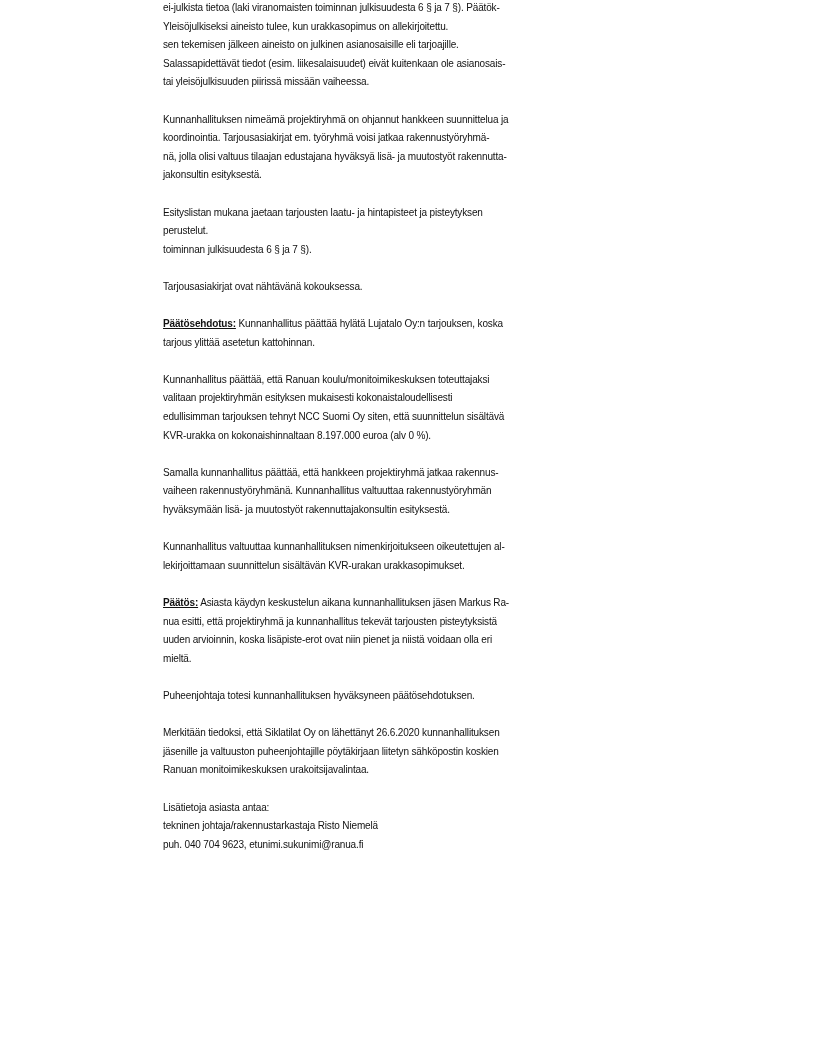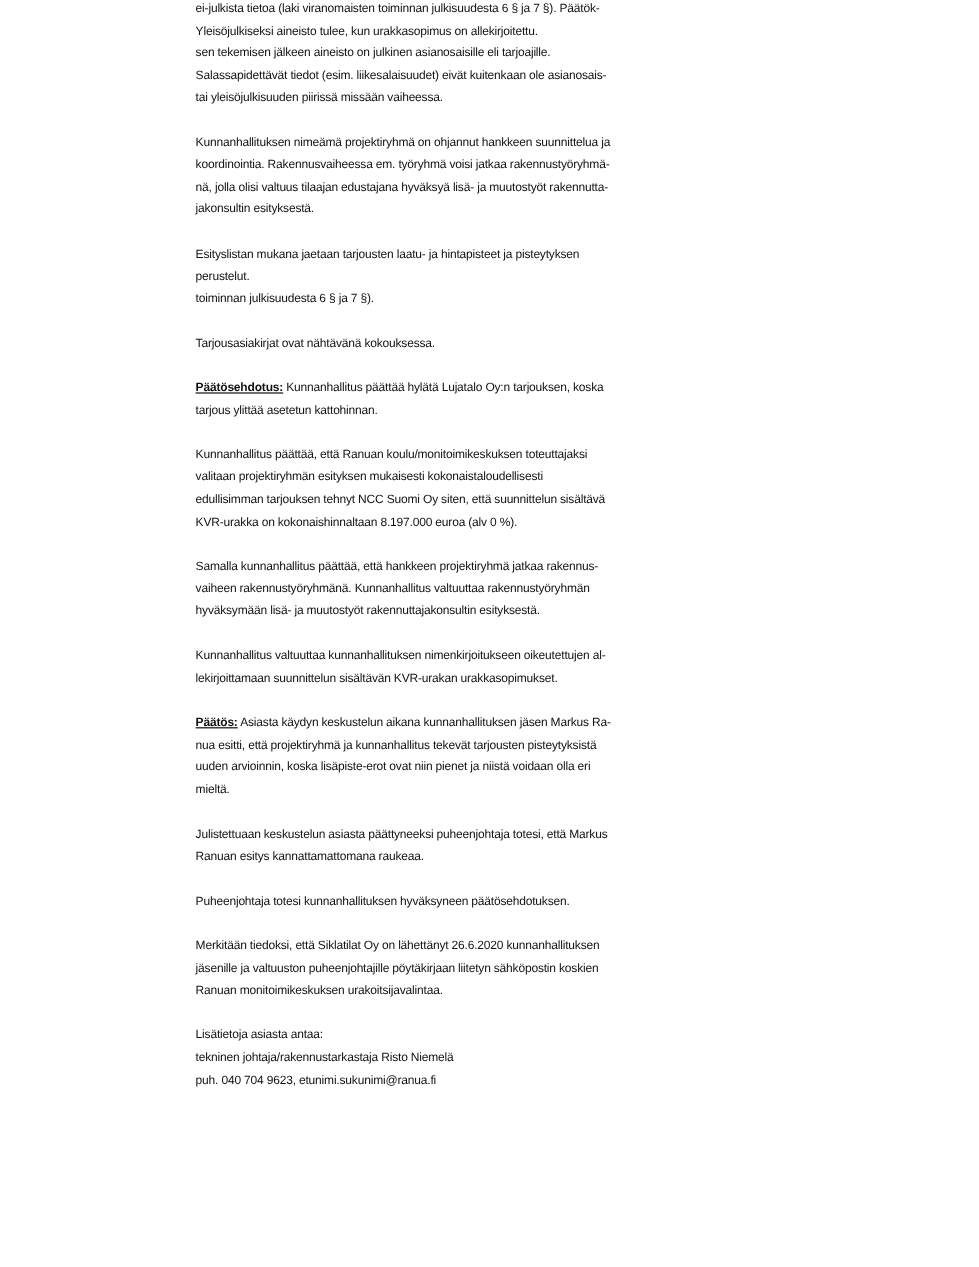--- a/index.html
+++ b/index.html
@@ -45,21 +45,21 @@
   <div class="para">
     <span class="line">ei-julkista tietoa (laki viranomaisten toiminnan julkisuudesta 6 § ja 7 §). Päätök-</span>
     <span class="line">Yleisöjulkiseksi aineisto tulee, kun urakkasopimus on allekirjoitettu.</span>
     <span class="line">sen tekemisen jälkeen aineisto on julkinen asianosaisille eli tarjoajille.</span>
     <span class="line">Salassapidettävät tiedot (esim. liikesalaisuudet) eivät kuitenkaan ole asianosais-</span>
     <span class="line">tai yleisöjulkisuuden piirissä missään vaiheessa.</span>
   </div>
 
   <div class="para">
     <span class="line">Kunnanhallituksen nimeämä projektiryhmä on ohjannut hankkeen suunnittelua ja</span>
-    <span class="line">koordinointia.  Rakennusvaiheessa em. työryhmä voisi jatkaa rakennustyöryhmä-</span>
+    <span class="line">koordinointia.  Tarjousasiakirjat em. työryhmä voisi jatkaa rakennustyöryhmä-</span>
     <span class="line">nä, jolla olisi valtuus tilaajan edustajana hyväksyä lisä- ja muutostyöt rakennutta-</span>
     <span class="line">jakonsultin esityksestä.</span>
   </div>
 
   <div class="para">
     <span class="line">Esityslistan mukana jaetaan tarjousten laatu- ja hintapisteet ja pisteytyksen</span>
     <span class="line">perustelut.</span>
     <span class="line">toiminnan julkisuudesta 6 § ja 7 §).</span>
   </div>
 
@@ -92,24 +92,20 @@
     <span class="line">lekirjoittamaan suunnittelun sisältävän KVR-urakan urakkasopimukset.</span>
   </div>
 
   <div class="para">
     <span class="line"><span class="label">Päätös:</span><span style="white-space:pre"> Asiasta käydyn keskustelun aikana kunnanhallituksen jäsen Markus Ra-</span></span>
     <span class="line">nua esitti, että projektiryhmä ja kunnanhallitus tekevät tarjousten pisteytyksistä</span>
     <span class="line">uuden arvioinnin, koska lisäpiste-erot ovat niin pienet ja niistä voidaan olla eri</span>
     <span class="line">mieltä.</span>
   </div>
 
-  <div class="para">
-    <span class="line">Julistettuaan keskustelun asiasta päättyneeksi puheenjohtaja totesi, että Markus</span>
-    <span class="line">Ranuan esitys kannattamattomana raukeaa.</span>
-  </div>
 
   <div class="para">
     <span class="line">Puheenjohtaja totesi kunnanhallituksen hyväksyneen päätösehdotuksen.</span>
   </div>
 
   <div class="para">
     <span class="line">Merkitään tiedoksi, että Siklatilat Oy on lähettänyt 26.6.2020 kunnanhallituksen</span>
     <span class="line">jäsenille ja valtuuston puheenjohtajille pöytäkirjaan liitetyn sähköpostin koskien</span>
     <span class="line">Ranuan monitoimikeskuksen urakoitsijavalintaa.</span>
   </div>

